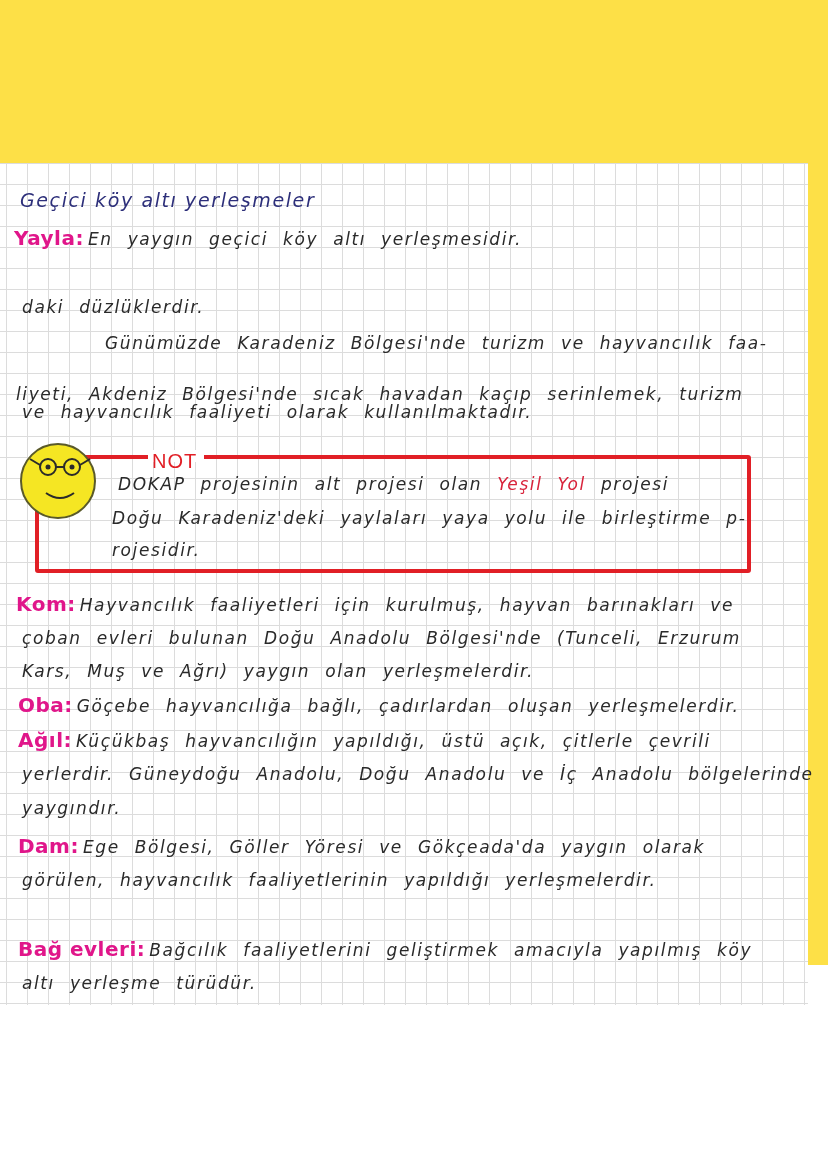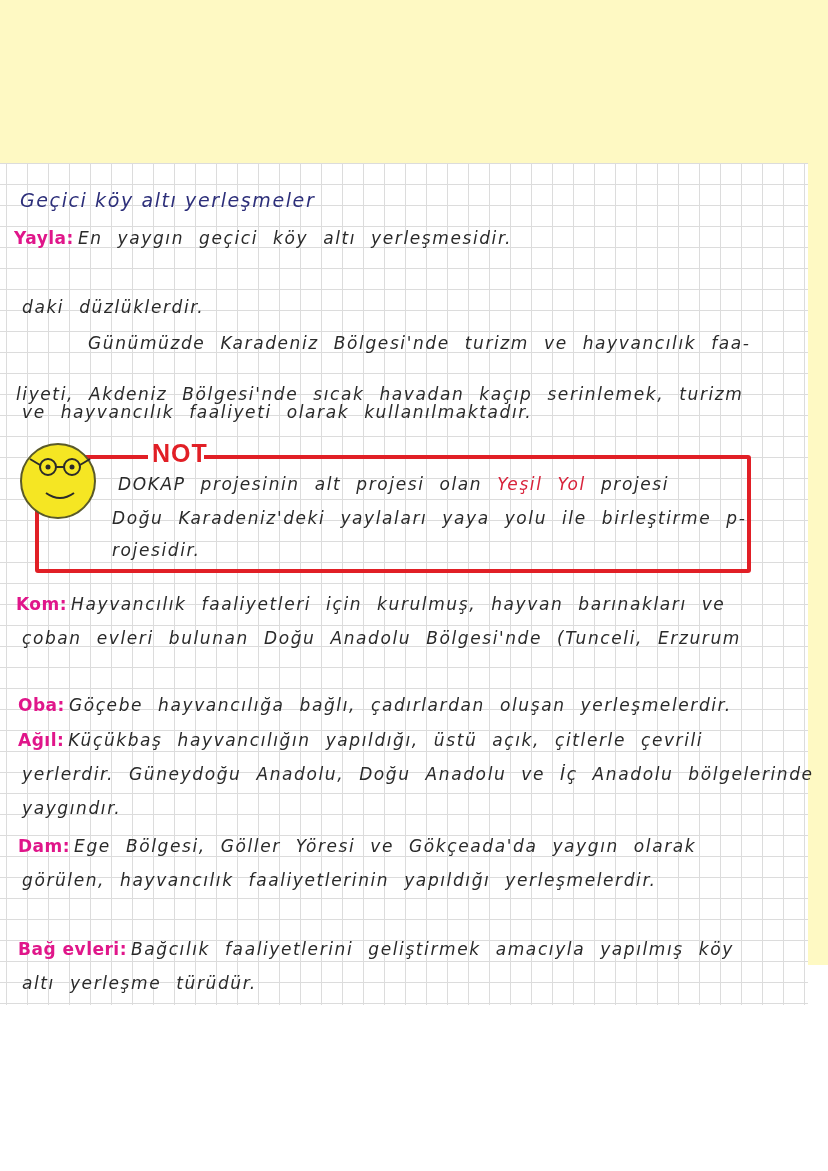--- a/index.html
+++ b/index.html
@@ -13,21 +13,21 @@
       position: relative;
       overflow: hidden;
       font-family: "DejaVu Sans", sans-serif;
     }
     .page {
       position: absolute;
       left: 0;
       top: 0;
       width: 828px;
       height: 965px;
-      background: #fef9c3;
+      background: #fde047;
     }
     .grid-paper {
       position: absolute;
       left: 0;
       top: 163px;
       width: 808px;
       height: 842px;
       background-color: #ffffff;
       background-image:
         linear-gradient(to right, #dcdcdc 1px, transparent 1px),
@@ -49,47 +49,47 @@
     .line .word { word-spacing: 8px; }
     .title {
       color: #2d2f7a;
       font-size: 19px;
       font-weight: 400;
     }
     .term {
       color: #e0168a;
       font-weight: 700;
       font-style: normal;
-      font-size: 17px;
+      font-size: 20px;
       letter-spacing: 0.5px;
       margin-right: 4px;
     }
     .highlight-red {
       color: #d8233b;
     }
     .note-box {
       position: absolute;
       left: 35px;
       top: 455px;
       width: 716px;
       height: 118px;
       border: 4px solid #e11f26;
       border-radius: 3px;
       box-sizing: border-box;
     }
     .note-label {
       position: absolute;
       left: 150px;
       top: 438px;
-      font-size: 25px;
-      font-weight: 700;
+      font-size: 20px;
+      font-weight: 400;
       color: #e11f26;
       letter-spacing: 1px;
       background: transparent;
-      padding: 0 2px;
+      padding: 8px 2px;
       line-height: 30px;
       font-family: "Liberation Sans", sans-serif;
     }
     .note-label-gap {
       position: absolute;
       left: 148px;
       top: 450px;
       width: 56px;
       height: 12px;
       background: #ffffff;
@@ -114,21 +114,21 @@
   <div class="grid-paper"></div>
 
   <div class="line title" style="left:20px; top:190px;">Geçici köy altı yerleşmeler</div>
 
   <div class="line" style="left:14px; top:228px;">
     <span class="term">Yayla:</span><span class="word">En yaygın geçici köy altı yerleşmesidir.</span>
   </div>
   <div class="line" style="left:22px; top:297px;">
     <span class="word">daki düzlüklerdir.</span>
   </div>
-  <div class="line" style="left:88px; top:333px;">
+  <div class="line" style="left:105px; top:333px;">
     <span class="word">Günümüzde Karadeniz Bölgesi'nde turizm ve hayvancılık faa-</span>
   </div>
   <div class="line" style="left:16px; top:384px;">
     <span class="word">liyeti, Akdeniz Bölgesi'nde sıcak havadan kaçıp serinlemek, turizm</span>
   </div>
   <div class="line" style="left:22px; top:402px;">
     <span class="word">ve hayvancılık faaliyeti olarak kullanılmaktadır.</span>
   </div>
 
   <div class="note-box"></div>
@@ -155,20 +155,23 @@
   <div class="line" style="left:112px; top:540px;">
     <span class="word">rojesidir.</span>
   </div>
 
   <div class="line" style="left:22px; top:628px;">
     <span class="word">çoban evleri bulunan Doğu Anadolu Bölgesi'nde (Tunceli, Erzurum</span>
   </div>
   <div class="line" style="left:16px; top:594px;">
     <span class="term">Kom:</span><span class="word">Hayvancılık faaliyetleri için kurulmuş, hayvan barınakları ve</span>
   </div>
+  <div class="line" style="left:22px; top:661px;">
+    <span class="word">Kars, Muş ve Ağrı) yaygın olan yerleşmelerdir.</span>
+  </div>
 
   <div class="line" style="left:18px; top:695px;">
     <span class="term">Oba:</span><span class="word">Göçebe hayvancılığa bağlı, çadırlardan oluşan yerleşmelerdir.</span>
   </div>
 
   <div class="line" style="left:18px; top:730px;">
     <span class="term">Ağıl:</span><span class="word">Küçükbaş hayvancılığın yapıldığı, üstü açık, çitlerle çevrili</span>
   </div>
   <div class="line" style="left:22px; top:764px;">
     <span class="word">yerlerdir. Güneydoğu Anadolu, Doğu Anadolu ve İç Anadolu bölgelerinde</span>

